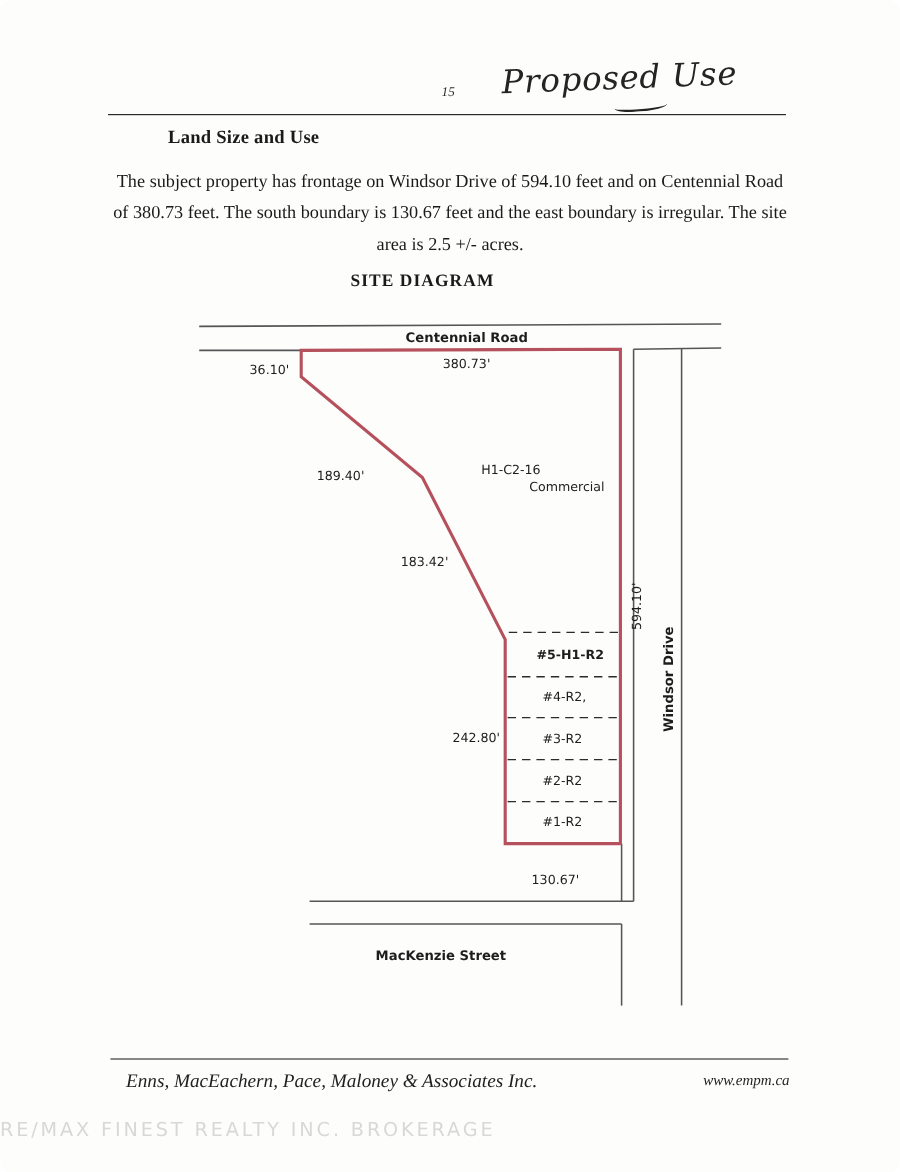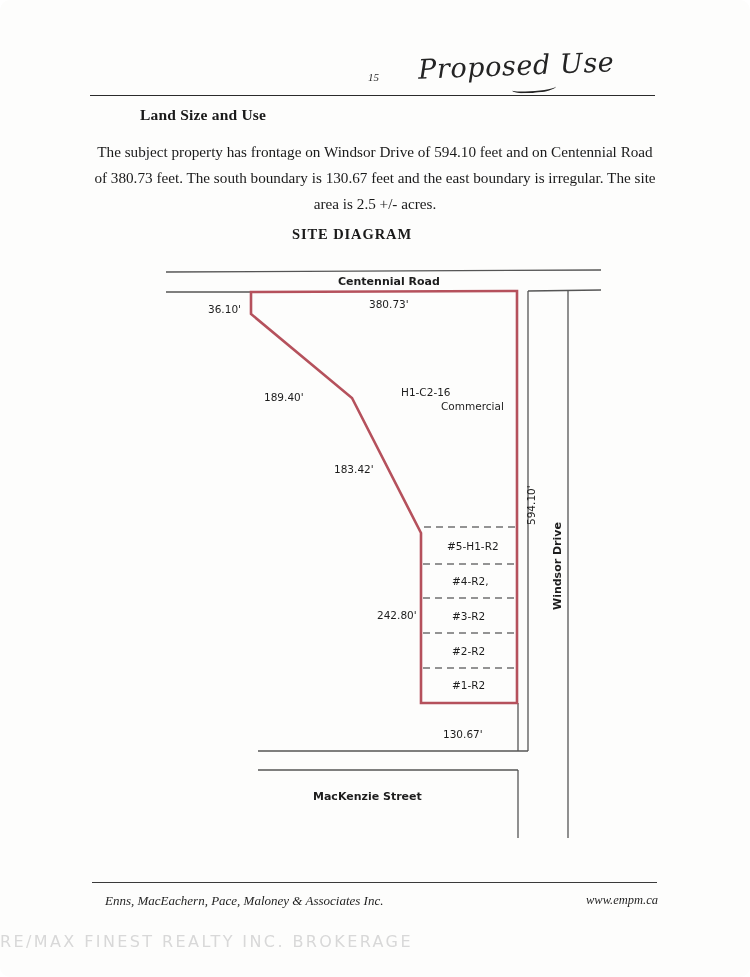--- a/index.html
+++ b/index.html
@@ -67,21 +67,21 @@
   }
   .dlabel.bold{font-weight:bold;font-size:11px;}
   .rot-90{transform:rotate(-90deg);transform-origin:left top;}
   
   .ftr-rule{
     position:absolute;left:92px;top:882px;width:565px;height:0;
     border-top:1.2px solid #3a3a3a;
   }
   .ftr-left{
     position:absolute;left:105px;top:893px;
-    font-size:13px;font-style:italic;color:#1f1f1f;
+    font-size:16px;font-style:italic;color:#1f1f1f;
   }
   .ftr-right{
     position:absolute;right:92px;top:893px;
     font-size:12.5px;font-style:italic;color:#1f1f1f;
   }
   .watermark{
     position:absolute;left:0;top:932px;width:750px;
     text-align:left;
     font-family:"DejaVu Sans",sans-serif;
     font-size:16px;letter-spacing:2.4px;
@@ -135,21 +135,21 @@
   <div class="dlabel" style="left:369px;top:298px;">380.73'</div>
   <div class="dlabel" style="left:264px;top:391px;">189.40'</div>
   <div class="dlabel" style="left:334px;top:463px;">183.42'</div>
   <div class="dlabel" style="left:377px;top:609px;">242.80'</div>
   <div class="dlabel rot-90" style="left:525px;top:525px;">594.10'</div>
   <div class="dlabel" style="left:443px;top:728px;">130.67'</div>
 
   <div class="dlabel" style="left:401px;top:386px;">H1-C2-16</div>
   <div class="dlabel" style="left:401px;top:400px;margin-left:40px;">Commercial</div>
 
-  <div class="dlabel" style="left:447px;top:540px;">#5-H1-R2</div>
+  <div class="dlabel" style="left:447px;top:540px;font-weight:bold;">#5-H1-R2</div>
   <div class="dlabel" style="left:452px;top:575px;">#4-R2,</div>
   <div class="dlabel" style="left:452px;top:610px;text-align:center;">#3-R2</div>
   <div class="dlabel" style="left:452px;top:645px;">#2-R2</div>
   <div class="dlabel" style="left:452px;top:679px;">#1-R2</div>
 
   <div class="ftr-rule"></div>
   <div class="ftr-left">Enns, MacEachern, Pace, Maloney &amp; Associates Inc.</div>
   <div class="ftr-right">www.empm.ca</div>
   <div class="watermark">RE/MAX FINEST REALTY INC. BROKERAGE</div>
 

